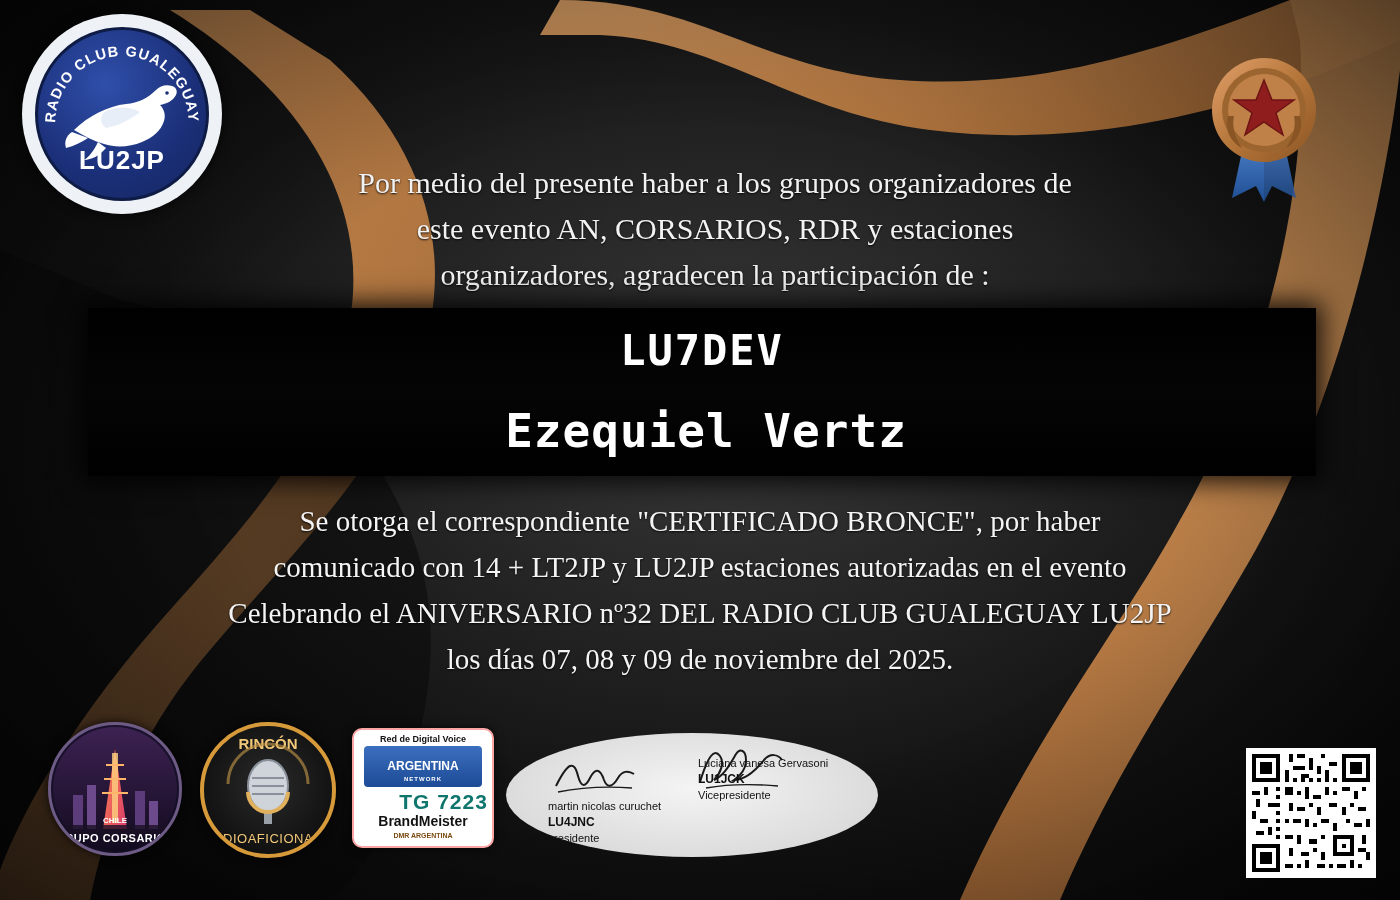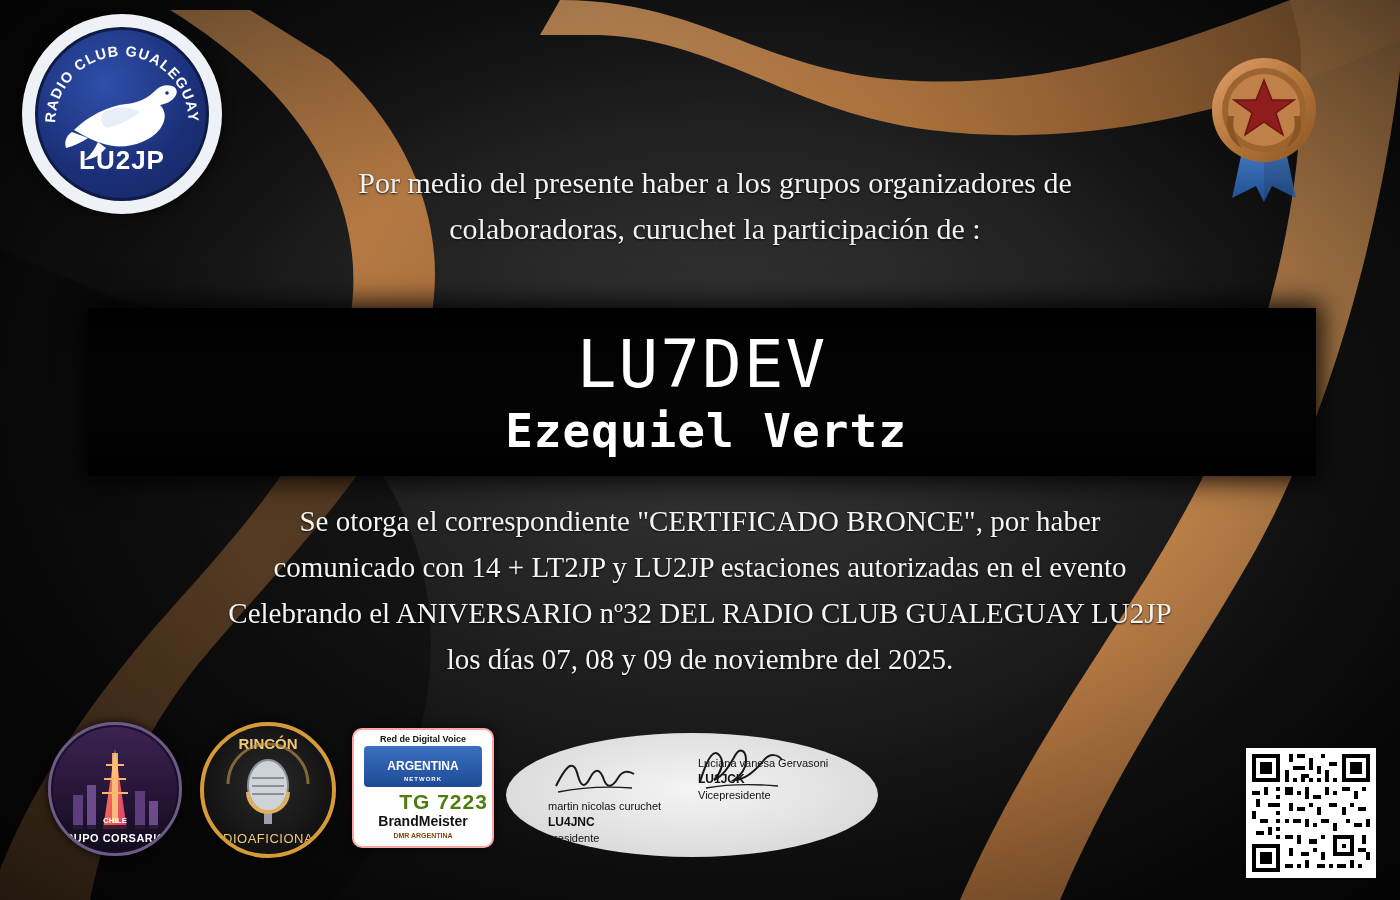--- a/index.html
+++ b/index.html
@@ -56,22 +56,22 @@
     background: linear-gradient(180deg, #000 0%, #050505 50%, #000 100%);
     box-shadow: 0 0 24px 6px rgba(0,0,0,0.85);
   }
   .callsign {
     position: absolute;
     left: 0;
     top: 18px;
     width: 100%;
     text-align: center;
     font-family: "DejaVu Sans Mono", monospace;
-    font-weight: normal;
-    font-size: 66px;
+    font-weight: bold;
+    font-size: 42px;
     letter-spacing: 2px;
     color: #ffffff;
   }
   .opname {
     position: absolute;
     left: 4px;
     top: 96px;
     width: 100%;
     text-align: center;
     font-family: "DejaVu Sans Mono", monospace;
@@ -259,21 +259,21 @@
     font-size: 12px;
     font-weight: bold;
     line-height: 13px;
     padding: 14px 0 1px;
   }
   .dmr-badge small { display: block; font-size: 6px; letter-spacing: 1px; font-weight: bold; }
   .dmr-tg {
     margin-top: 3px;
     font-size: 21px;
     font-weight: bold;
-    color: #4d7c0f;
+    color: #0f766e;
     letter-spacing: 1px;
     margin-left: 41px;
   }
   .dmr-bm { font-size: 14px; font-weight: bold; color: #111; margin-top: -1px; }
   .dmr-foot { font-size: 7px; font-weight: bold; color: #7a4a10; margin-top: 3px; }
 
   
   .sig-oval {
     position: absolute;
     left: 506px;
@@ -389,21 +389,22 @@
     <circle cx="60" cy="58" r="52" fill="url(#medalg)"></circle>
     <circle cx="60" cy="58" r="42" fill="#9c6530"></circle>
     <circle cx="60" cy="58" r="36" fill="#c08148"></circle>
     <path d="M60,28 L68,48 L90,48 L72,61 L79,83 L60,70 L41,83 L48,61 L30,48 L52,48 Z" fill="#8f1d1d" stroke="#6d1414" stroke-width="1.5"></path>
     <path d="M24,64 C20,76 26,90 38,96 C30,84 28,74 30,64 Z" fill="#8a5524"></path>
     <path d="M96,64 C100,76 94,90 82,96 C90,84 92,74 90,64 Z" fill="#8a5524"></path>
   </svg>
 
   <div class="intro">
     <div>Por medio del presente haber a los grupos organizadores de</div>
-    <div>colaboradoras, curuchet la participación de :</div>
+    <div>este evento AN, CORSARIOS, RDR y estaciones</div>
+    <div>organizadores, agradecen la participación de :</div>
   </div>
 
   <div class="plate">
     <div class="callsign">LU7DEV</div>
     <div class="opname">Ezequiel Vertz</div>
   </div>
 
   <div class="body-text">
     <div>Se otorga el correspondiente "CERTIFICADO BRONCE", por haber</div>
     <div>comunicado con 14 + LT2JP y LU2JP estaciones autorizadas en el evento</div>

